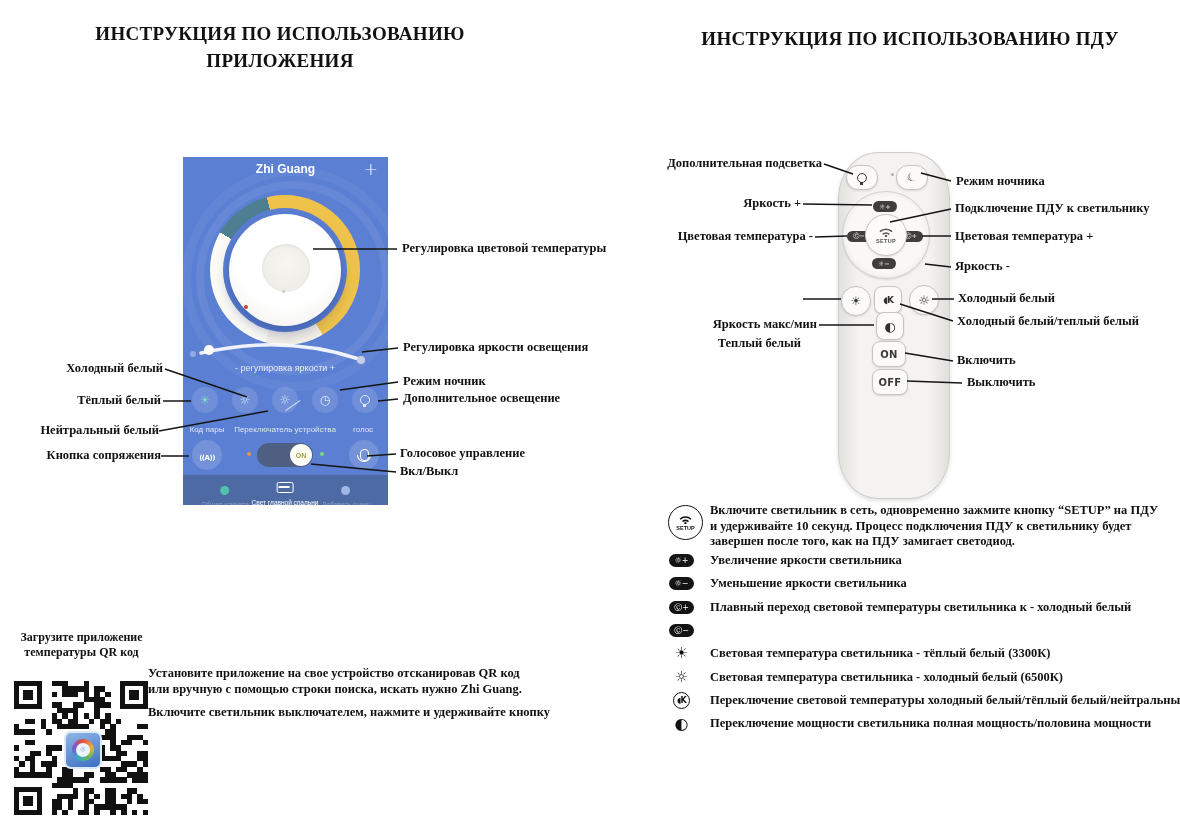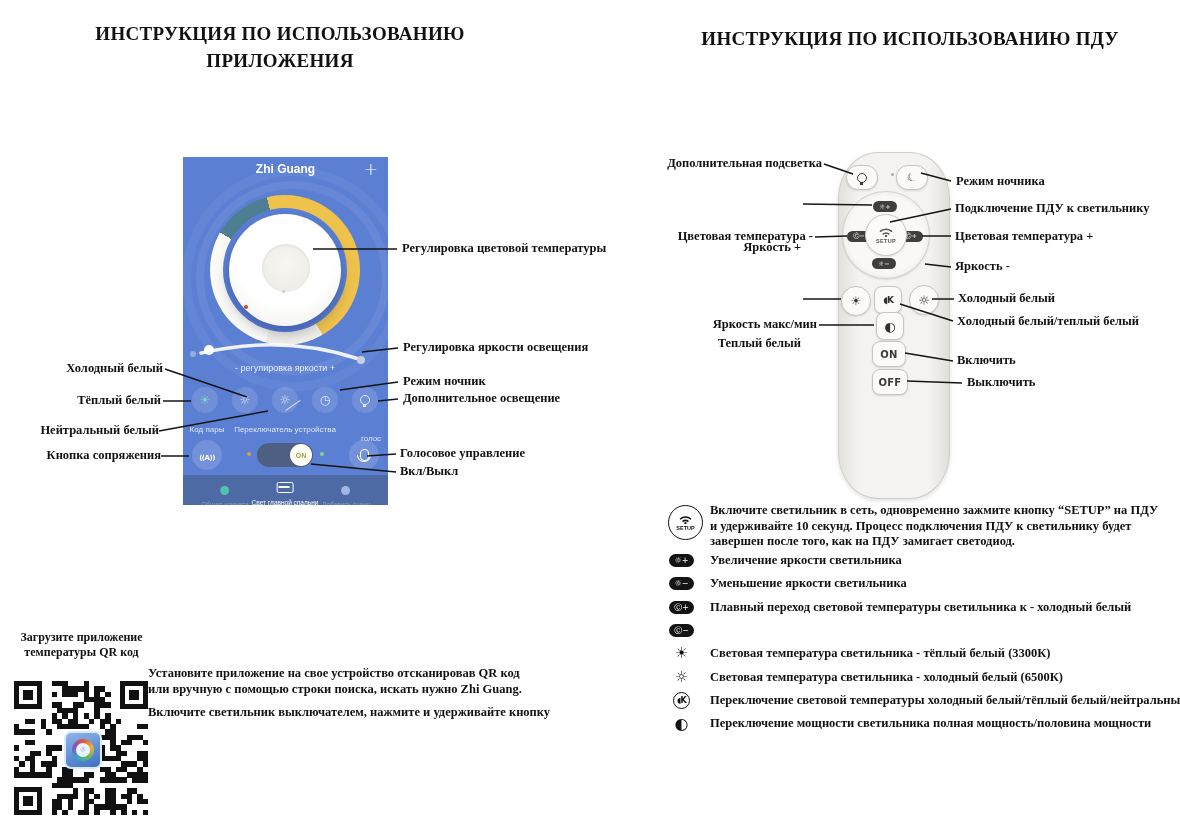--- a/index.html
+++ b/index.html
@@ -138,21 +138,21 @@
       </div>
     <div class="iconbtn" style="left:129px;top:230px;">
         <span>◷</span>
       </div>
     <div class="iconbtn" style="left:169px;top:230px;">
         <span class="lbulb"></span>
       </div>
 
     <div class="app-mini-label" style="left:24px;top:268px;">Код пары</div>
     <div class="app-mini-label" style="left:102px;top:268px;">Переключатель устройства</div>
-    <div class="app-mini-label" style="left:188px;top:268px;margin-top:9px;">голос</div>
+    <div class="app-mini-label" style="left:180px;top:268px;">голос</div>
 
     <div class="roundbtn" style="left:9px;top:283px;">
         <span class="antenna"></span>
       </div>
     <div class="dot" style="left:64px;top:295px;width:4px;height:4px;background:#e09a3c;"></div>
     <div id="toggle">
       <div class="tknob">ON</div>
     </div>
     <div class="dot" style="left:137px;top:295px;width:4px;height:4px;background:#7fd87f;"></div>
     <div class="roundbtn" style="left:166px;top:283px;">
@@ -221,21 +221,21 @@
       </div>
     <div class="rbtn sq" style="left:33px;top:188px;width:32px;height:24px;">
         <span class="onoff">ON</span>
       </div>
     <div class="rbtn sq" style="left:33px;top:216px;width:34px;height:24px;">
         <span class="onoff">OFF</span>
       </div>
   </div>
 
   <div class="callout" style="right:358px;top:156px;">Дополнительная подсветка</div>
-  <div class="callout" style="right:379px;top:196px;margin-top:44px;">Яркость +</div>
+  <div class="callout" style="right:379px;top:196px;">Яркость +</div>
   <div class="callout" style="right:367px;top:229px;">Цветовая температура -</div>
   <div class="callout" style="right:379px;top:291px;margin-top:45px;">Теплый белый</div>
   <div class="callout" style="right:363px;top:317px;">Яркость макс/мин</div>
   <div class="callout" style="left:956px;top:174px;">Режим ночника</div>
   <div class="callout" style="left:955px;top:201px;">Подключение ПДУ к светильнику</div>
   <div class="callout" style="left:955px;top:229px;">Цветовая температура +</div>
   <div class="callout" style="left:955px;top:259px;">Яркость -</div>
   <div class="callout" style="left:958px;top:291px;">Холодный белый</div>
   <div class="callout" style="left:957px;top:314px;">Холодный белый/теплый белый</div>
   <div class="callout" style="left:957px;top:353px;">Включить</div>

